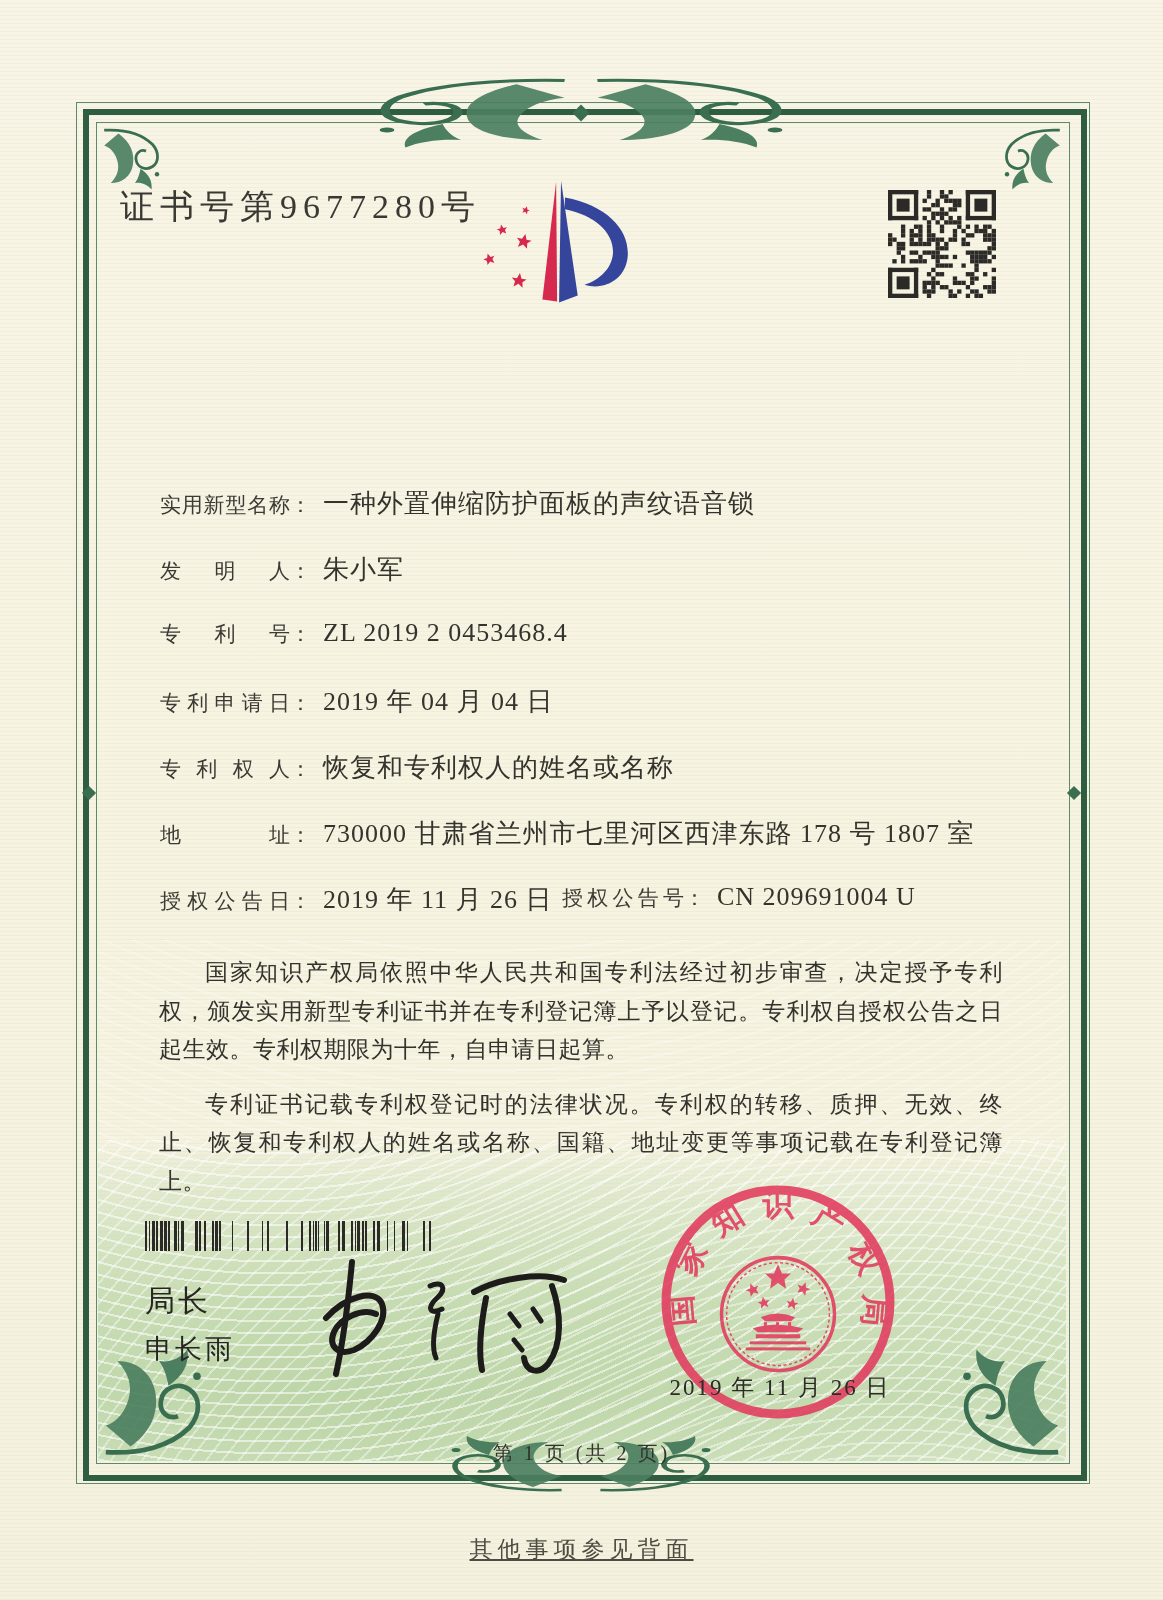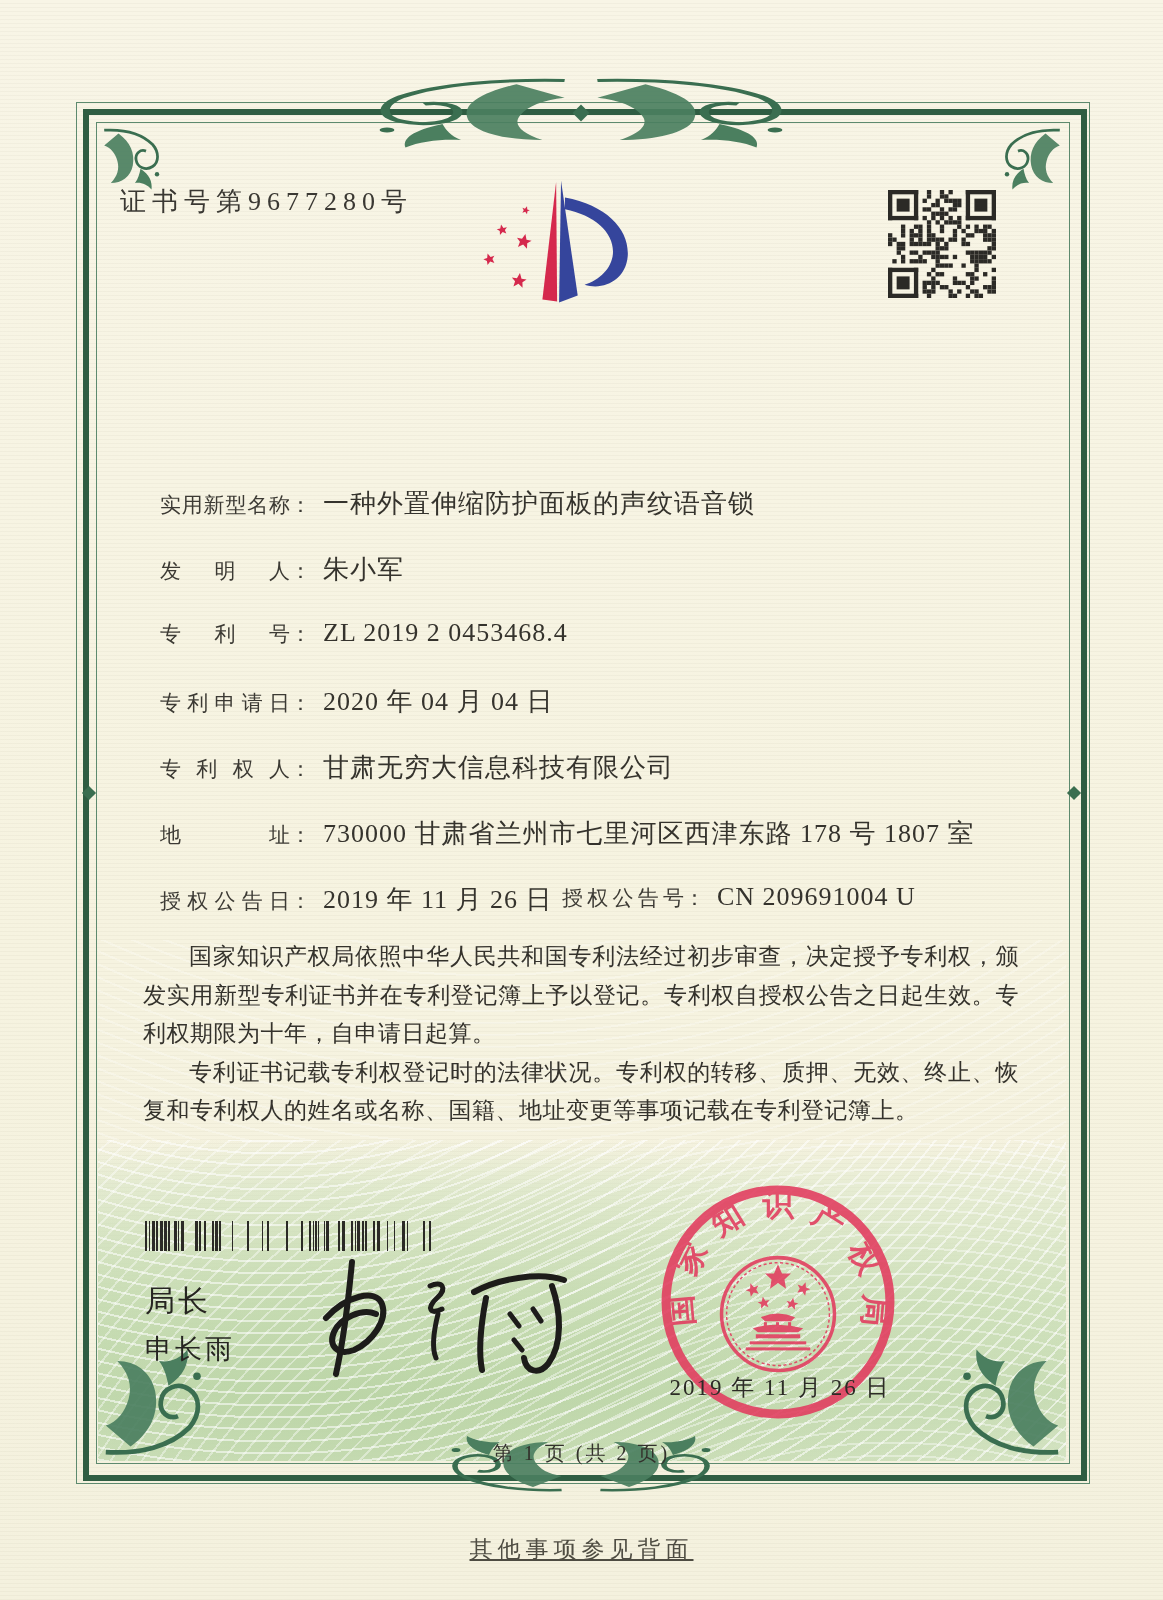--- a/index.html
+++ b/index.html
@@ -23,36 +23,36 @@
       repeating-radial-gradient(circle at 18% -160%, transparent 0 10px, rgba(255,255,255,.55) 10px 12px),
       repeating-radial-gradient(circle at 82% 260%, transparent 0 11px, rgba(255,255,255,.40) 11px 13px),
       radial-gradient(ellipse at 30% 85%, rgba(176,206,154,.55), transparent 75%),
       linear-gradient(180deg, rgba(213,229,197,0) 0%, rgba(213,229,197,.45) 14%, rgba(203,223,184,.85) 50%, rgba(197,219,178,.92) 80%, rgba(206,225,189,.8) 100%);
   }
   .waves-upper{
     position:absolute;left:98px;top:940px;width:968px;height:200px;opacity:.5;
     background:repeating-radial-gradient(circle at 40% -420%, transparent 0 10px, rgba(255,255,255,.5) 10px 12px);
   }
   
-  .cert-number{position:absolute;left:120px;top:184px;font-size:26px;letter-spacing:6px;color:#3a3833;text-align:right;}
+  .cert-number{position:absolute;left:120px;top:184px;font-size:34px;letter-spacing:6px;color:#3a3833;text-align:right;}
   .logo{position:absolute;left:468px;top:174px;width:190px;height:152px;}
   .qr{position:absolute;left:888px;top:190px;width:108px;height:108px;}
   .title{position:absolute;left:0;top:348px;width:100%;text-align:center;
     font-size:55px;font-weight:700;letter-spacing:13px;color:#2c2a26;}
   
   .field-row{position:absolute;left:160px;width:900px;display:flex;align-items:baseline;}
   .flabel{display:inline-block;width:130px;font-size:21px;color:#3c3a34;
     text-align:justify;text-align-last:justify;}
   .colon{font-size:21px;color:#3c3a34;}
   .fvalue{font-size:26px;margin-left:12px;color:#35332d;letter-spacing:1px;}
   .fgroup2{position:absolute;left:402px;display:flex;align-items:baseline;}
   .fgroup2 .flabel{width:122px;}
   
   .body-text{position:absolute;left:143px;top:938px;width:876px;}
-  .body-text p{margin:0;text-indent:2em;font-size:23px;line-height:38.5px;
+  .body-text p{margin:16px;text-indent:2em;font-size:23px;line-height:38.5px;
     letter-spacing:.5px;text-align:justify;color:#34322c;}
   
   .barcode{position:absolute;left:145px;top:1221px;width:288px;height:30px;}
   .signoff-title{position:absolute;left:145px;top:1281px;font-size:30px;color:#262521;
     font-family:"Liberation Sans","DejaVu Sans",sans-serif;letter-spacing:3px;}
   .signoff-name{position:absolute;left:145px;top:1331px;font-size:27px;color:#262521;
     font-family:"Liberation Sans","DejaVu Sans",sans-serif;letter-spacing:3px;}
   .signature{position:absolute;left:288px;top:1252px;width:300px;height:135px;}
   .seal{position:absolute;left:657px;top:1181px;width:242px;height:242px;opacity:.88;}
   .seal-date{position:absolute;left:660px;top:1372px;width:240px;text-align:center;
@@ -343,26 +343,26 @@
     <span class="fvalue">朱小军</span>
   </div>
   <div class="field-row" style="top:618px">
     <span class="flabel">专利号</span>
       <span class="colon">：</span>
     <span class="fvalue">ZL 2019 2 0453468.4</span>
   </div>
   <div class="field-row" style="top:684px">
     <span class="flabel">专利申请日</span>
       <span class="colon">：</span>
-    <span class="fvalue">2020 年 04 月 04 日</span>
+    <span class="fvalue">2019 年 04 月 04 日</span>
   </div>
   <div class="field-row" style="top:750px">
     <span class="flabel">专利权人</span>
       <span class="colon">：</span>
-    <span class="fvalue">甘肃无穷大信息科技有限公司</span>
+    <span class="fvalue">恢复和专利权人的姓名或名称</span>
   </div>
   <div class="field-row" style="top:816px">
     <span class="flabel">地址</span>
       <span class="colon">：</span>
     <span class="fvalue">730000 甘肃省兰州市七里河区西津东路 178 号 1807 室</span>
   </div>
   <div class="field-row" style="top:882px">
     <span class="flabel">授权公告日</span>
       <span class="colon">：</span>
     <span class="fvalue">2019 年 11 月 26 日</span>

